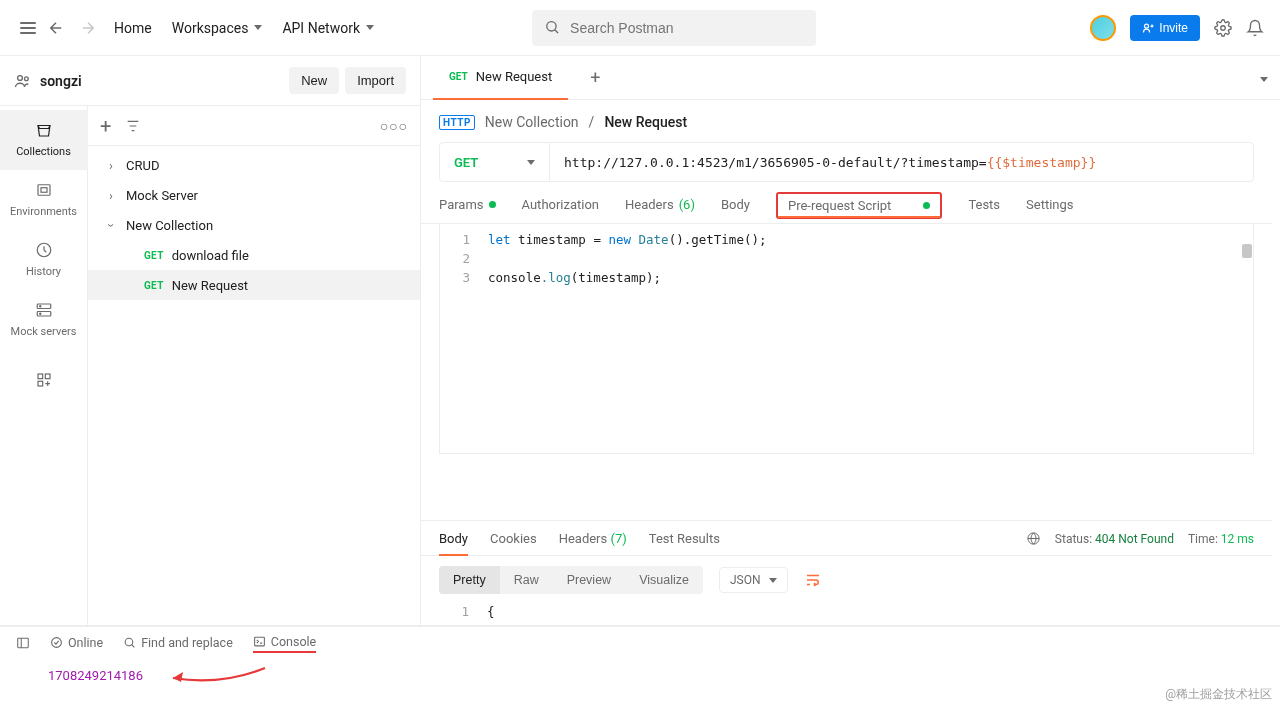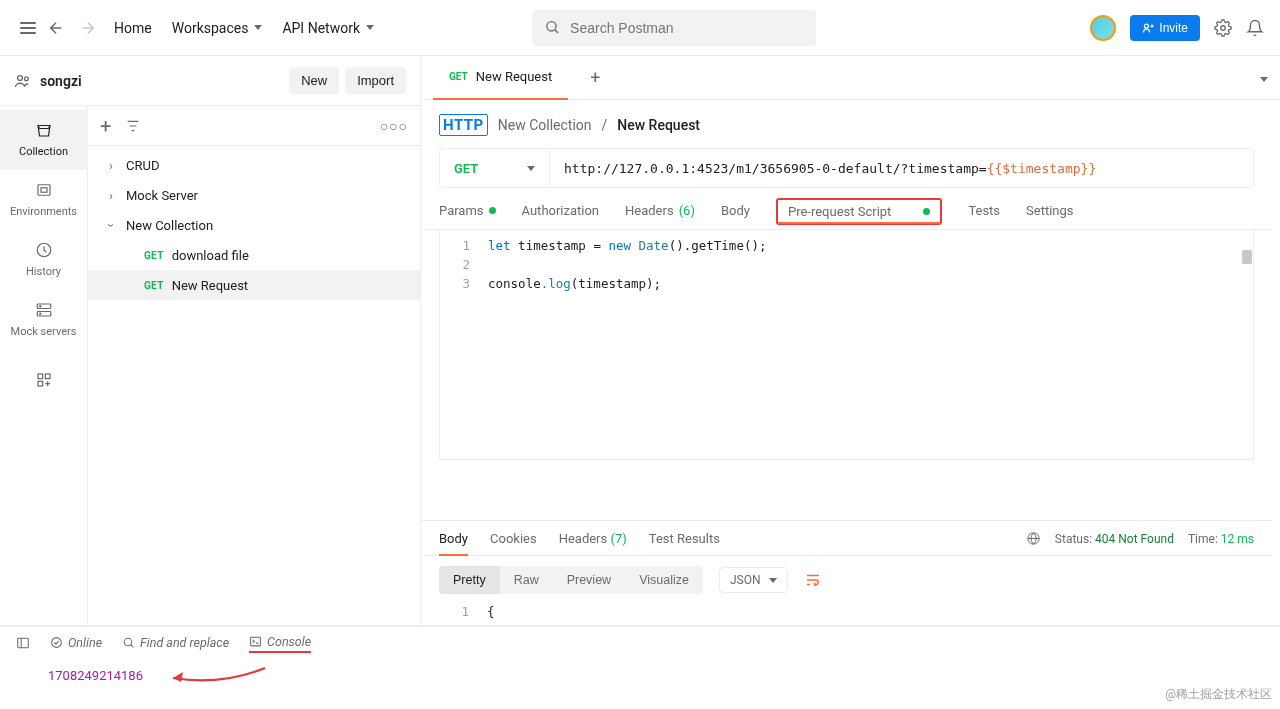--- a/index.html
+++ b/index.html
@@ -53,21 +53,21 @@
 
 .req-tabs { height: 44px; border-bottom: 1px solid #ededed; display: flex; align-items: center; padding: 0 12px; gap: 4px; }
 .req-tab { display: flex; align-items: center; gap: 8px; height: 44px; padding: 0 16px; border-bottom: 2px solid #ff6c37; font-size: 13px; }
 .req-tab .m { color: #0cbb52; font-size: 10px; font-weight: 700; }
 .add-tab { width: 30px; height: 30px; display: flex; align-items: center; justify-content: center; color: #6b6b6b; font-size: 18px; cursor: pointer; margin-left: 8px; }
 .tab-caret { margin-left: auto; color: #6b6b6b; cursor: pointer; }
 
 
 .req-body { flex: 1; display: flex; flex-direction: column; padding: 0 8px 0 0; overflow: hidden; }
 .crumb-row { display: flex; align-items: center; gap: 10px; padding: 14px 18px 12px 18px; font-size: 14px; }
-.http-badge { color: #097bed; font-size: 15px; font-weight: 700; border: 1.2px solid #097bed; border-radius: 2px; padding: 1px 3px; letter-spacing: 0.5px; }
+.http-badge { color: #097bed; font-size: 10px; font-weight: 700; border: 1.2px solid #097bed; border-radius: 2px; padding: 1px 3px; letter-spacing: 0.5px; }
 .crumb-dim { color: #6b6b6b; }
 .crumb-sep { color: #6b6b6b; }
 .crumb-strong { color: #212121; font-weight: 500; }
 
 .url-row { display: flex; align-items: center; border: 1px solid #ededed; border-radius: 4px; margin: 0 18px; height: 40px; overflow: hidden; }
 .method-sel { width: 110px; height: 100%; display: flex; align-items: center; justify-content: space-between; padding: 0 14px; color: #0cbb52; font-weight: 600; font-size: 13px; border-right: 1px solid #ededed; cursor: pointer; }
 .url-input { flex: 1; border: none; height: 100%; padding: 0 14px; font-size: 13px; outline: none; font-family: Menlo, Consolas, monospace; }
 .url-var { color: #e06c3d; }
 
 
@@ -100,21 +100,21 @@
 .pretty-group { display: flex; background: #f2f2f2; border-radius: 4px; overflow: hidden; }
 .pretty-group button { border: none; background: transparent; padding: 7px 14px; font-size: 12.5px; color: #6b6b6b; cursor: pointer; }
 .pretty-group button.on { background: #e5e5e5; color: #212121; }
 .json-pill { border: 1px solid #ededed; border-radius: 4px; padding: 5px 10px; font-size: 12px; color: #6b6b6b; display: flex; align-items: center; gap: 6px; cursor: pointer; }
 .wrap-icon { color: #ff6c37; cursor: pointer; }
 .resp-code { display: flex; padding: 0 18px 6px 18px; font-family: Menlo, Consolas, monospace; font-size: 12.5px; }
 .resp-code .g { width: 40px; text-align: right; color: #a0a0a0; padding-right: 10px; }
 .resp-code .c { flex: 1; padding-left: 8px; }
 
 
-.footer { height: 32px; display: flex; align-items: center; padding: 0 16px; gap: 20px; font-size: 12.5px; color: #6b6b6b; border-top: 1px solid #ededed; font-style: italic; }
+.footer { height: 32px; display: flex; align-items: center; padding: 0 16px; gap: 20px; font-size: 12.5px; color: #6b6b6b; border-top: 1px solid #ededed; }
 .footer .item { display: flex; align-items: center; gap: 5px; cursor: pointer; }
 .footer .console-item { border-bottom: 2px solid #e6393a; padding-bottom: 2px; margin-bottom: -2px; }
 
 .console-out { padding: 10px 30px 0 48px; font-size: 13px; color: #a21caf; position: relative; }
 .red-arrow { position: absolute; left: 165px; top: 6px; }
 
 .watermark { position: absolute; right: 8px; bottom: 6px; font-size: 12px; color: #9e9e9e; }
 
 svg { display: block; }
 </style>
@@ -198,21 +198,21 @@
       </div>
     </div>
     <div class="left-body">
       <div class="rail">
         <div class="rail-item active">
           <span class="rail-icon">
               <svg width="18" height="18" viewBox="0 0 24 24" fill="none" stroke="currentColor" stroke-width="1.6">
                 <path d="M4 6h16l-2 4H6zM4 6l2 14h12l2-14"></path>
               </svg>
             </span>
-          <span>Collection</span>
+          <span>Collections</span>
         </div>
         <div class="rail-item">
           <span class="rail-icon">
               <svg width="18" height="18" viewBox="0 0 24 24" fill="none" stroke="currentColor" stroke-width="1.6">
                 <rect x="4" y="5" width="16" height="14" rx="1"></rect>
                 <rect x="8" y="9" width="8" height="6"></rect>
               </svg>
             </span>
           <span>Environments</span>
         </div>

